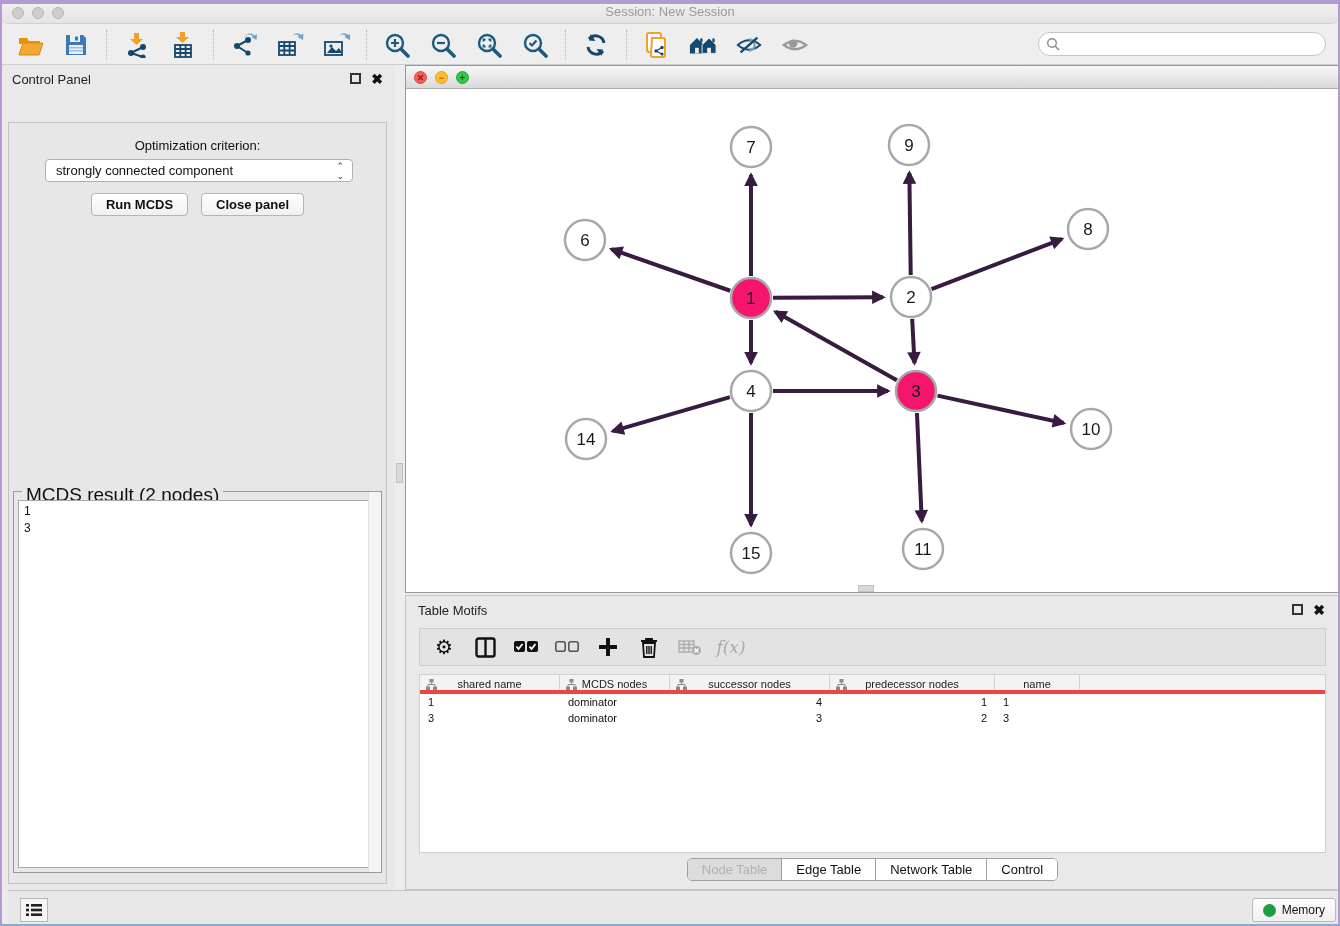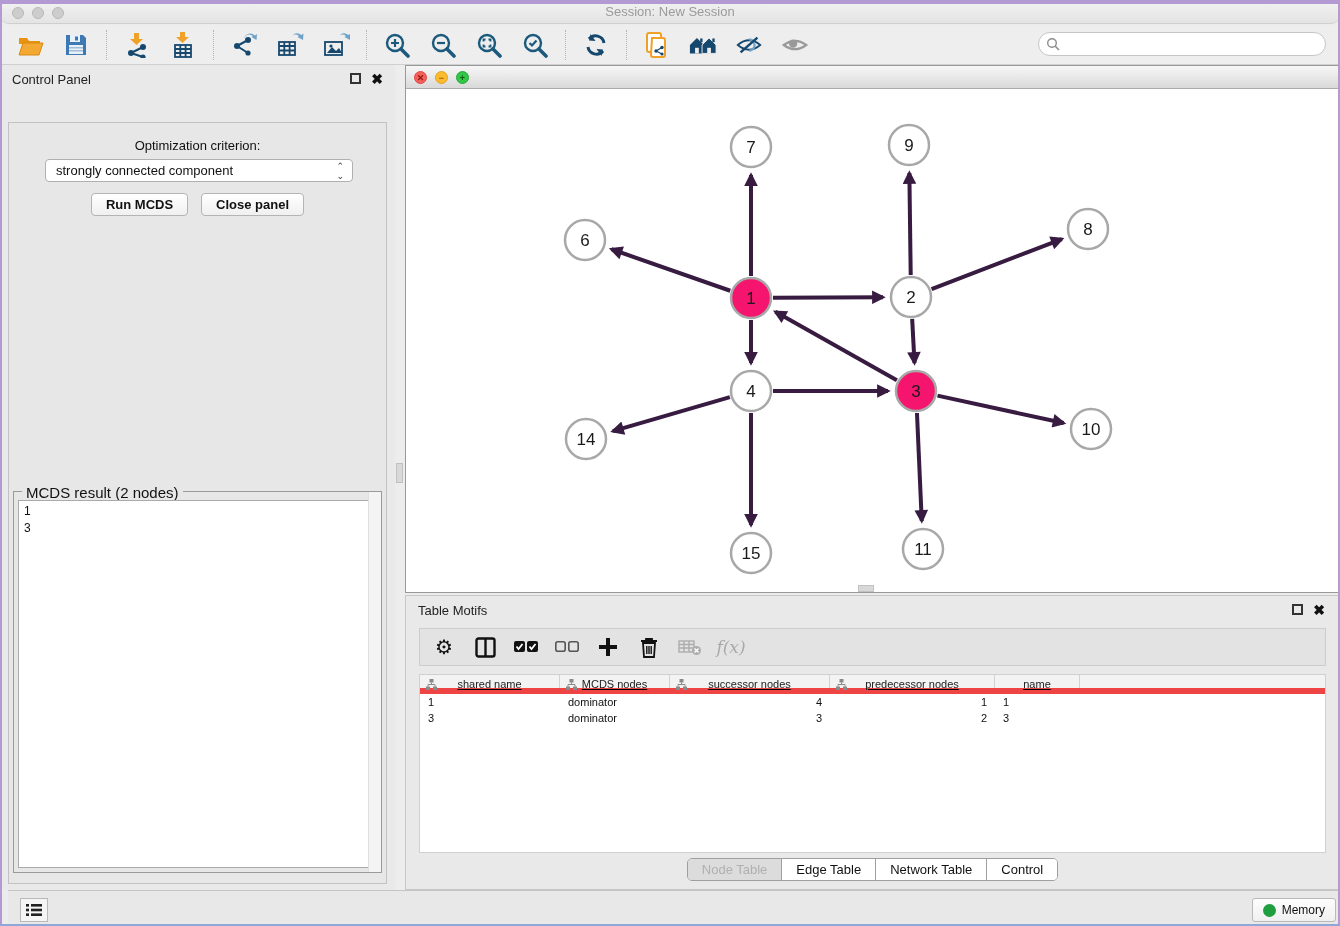--- a/index.html
+++ b/index.html
@@ -55,21 +55,21 @@
     display:flex; align-items:center; padding-left:10px; cursor:pointer; }
   .opt-select .stepper { position:absolute; right:8px; top:1px; font-size:9px; line-height:10px;
     color:#333; text-align:center; }
   .btn-row { position:absolute; left:0; right:0; top:70px; display:flex; justify-content:center; gap:13px; }
   .mac-btn { min-width:95px; height:23px; background:linear-gradient(#ffffff,#f0f0f0);
     border:1px solid #b4b4b4; border-radius:4px; font-size:13px; color:#111;
     display:flex; align-items:center; justify-content:center; padding:0 14px; cursor:pointer;font-weight:bold; }
 
   .mcds-result { position:absolute; left:4px; top:368px; width:369px; height:382px;
     border:1px solid #9a9a9a; background:#e7e7e7; }
-  .mcds-legend { position:absolute; left:8px; top:-8px; background:#e7e7e7; padding:0 4px; font-size:15px; color:#111; }
+  .mcds-legend { position:absolute; left:8px; top:-8px; background:#e7e7e7; padding:0 4px; font-size:19px; color:#111; }
   .mcds-text { position:absolute; left:4px; top:8px; right:4px; bottom:4px; background:#fff;
     border:1px solid #aaa; font-size:12px; color:#111; padding:2px 5px; line-height:17px; white-space:pre; }
   .mcds-scroll { position:absolute; right:0px; top:0px; bottom:0px; width:13px; background:#f4f4f4; border-left:1px solid #e0e0e0; }
 
   
   .v-splitter { position:absolute; left:395px; top:65px; width:10px; height:825px; background:#ededed; }
   .v-grip { position:absolute; left:1px; top:398px; width:7px; height:20px; background:#d9d9d9; border:1px solid #c0c0c0; }
 
   
   .net-window { position:absolute; left:405px; top:65px; width:935px; height:528px;
@@ -91,21 +91,21 @@
   .table-panel .float-btn { right:36px; } .table-panel .close-btn { right:14px; }
   .tp-toolbar { position:absolute; left:13px; top:32px; width:907px; height:38px;
     background:#e3e3e3; border:1px solid #cdcdcd; display:flex; align-items:center; gap:17px; padding-left:12px; }
   .tp-icon { display:flex; align-items:center; justify-content:center; width:24px; height:24px; cursor:pointer; }
   .tp-icon.gear { font-size:20px; color:#111; }
   .tp-icon.cols { }
   .tp-icon.fx { font-family:"DejaVu Serif", serif; font-style:italic; font-size:17px; color:#a9a9a9; }
   .tp-icon.disabled { cursor:default; }
 
   .tp-table { position:absolute; left:13px; top:78px; width:907px; height:179px; background:#fff; border:1px solid #d0d0d0; }
-  .tp-header { display:flex; height:19px; background:#f3f3f3; border-bottom:6px solid #ef4444;text-decoration:underline; }
+  .tp-header { display:flex; height:19px; background:#f3f3f3; border-bottom:4px solid #ef4444; }
   .tp-hcell { position:relative; font-size:11px; color:#222; text-align:center; line-height:18px;
     border-right:1px solid #d2d2d2; cursor:pointer; }
   .tp-hcell svg { position:absolute; left:6px; top:4px; }
   .tp-row { display:flex; height:16px; font-size:11px; color:#111; }
   .tp-cell { line-height:16px; padding:0 8px; overflow:hidden; }
   .tp-cell.r { text-align:right; }
 
   .tp-tabs { position:absolute; left:0; right:0; bottom:8px; display:flex; justify-content:center; }
 
   

